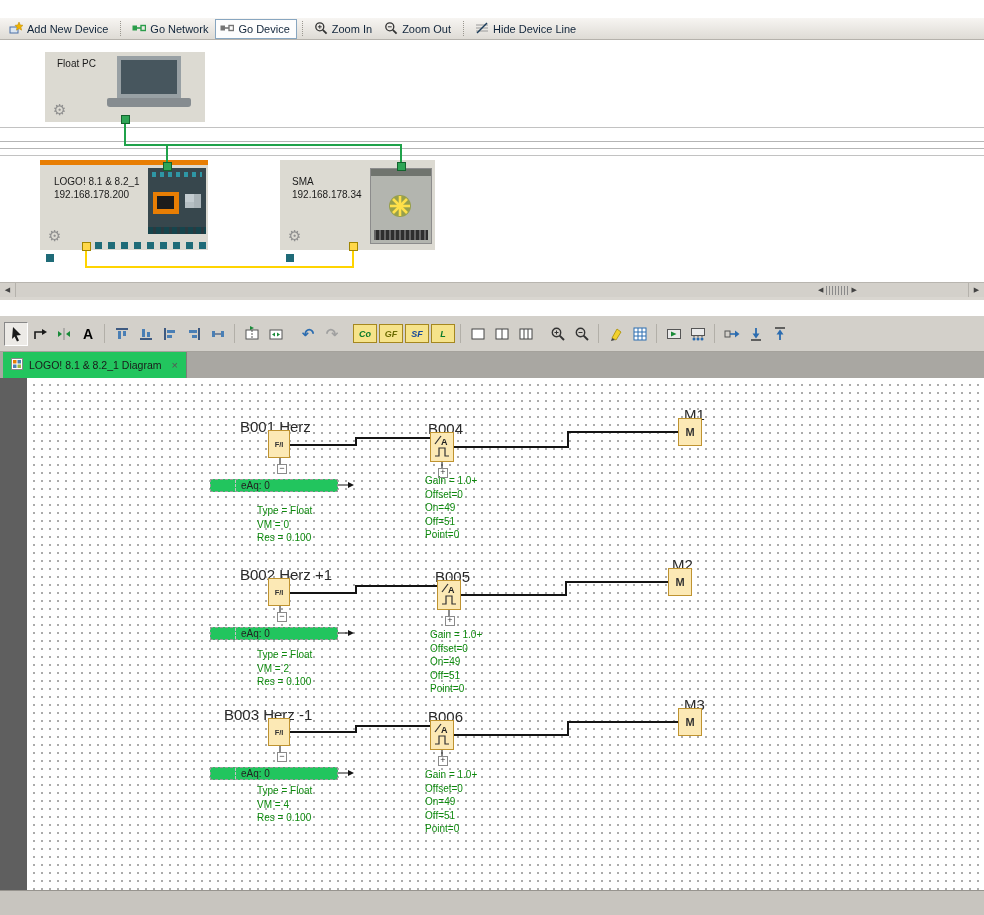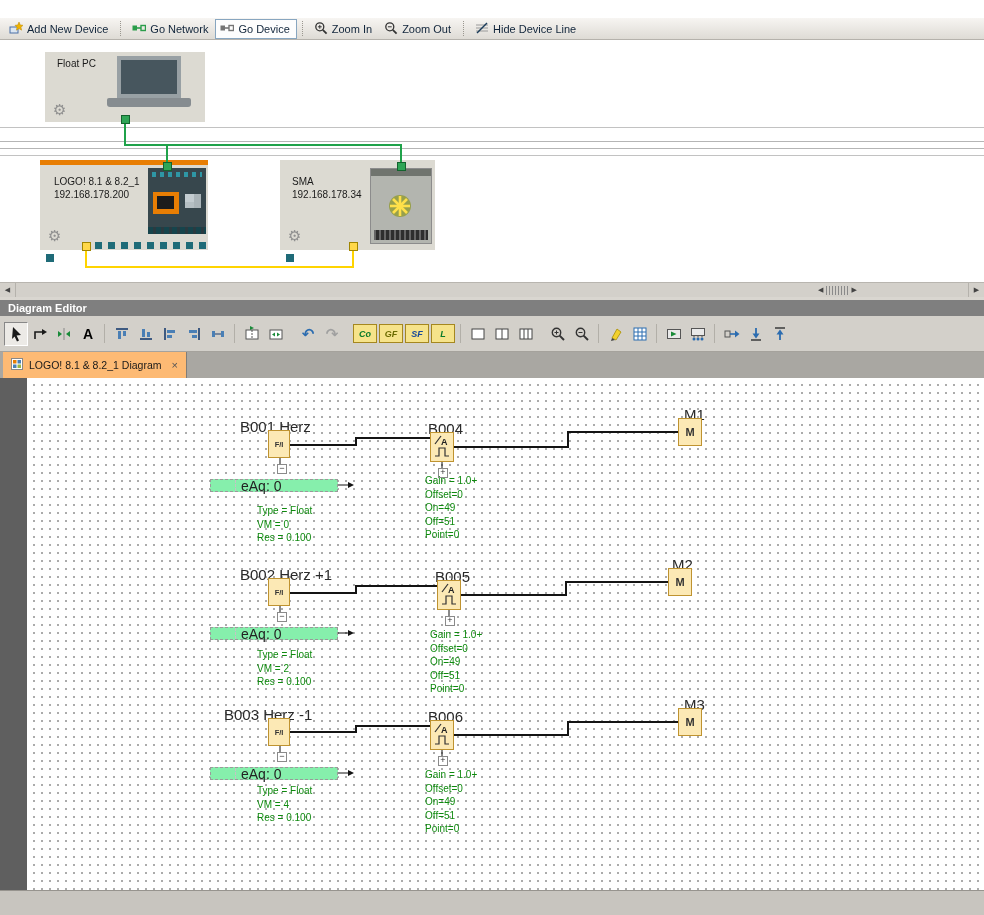--- a/index.html
+++ b/index.html
@@ -62,39 +62,39 @@
   .ticon{width:22px;height:22px;display:flex;align-items:center;justify-content:center;border:1px solid transparent;}
   .ticon.pressed{background:#eceae6;border-color:#888 #fff #fff #888;border-style:solid;border-width:1px;}
   .tgap{width:8px;}
   .tsep{width:1px;height:19px;border-left:1px solid #b2afa8;margin:0 4px;}
   .glyph{font-size:14px;line-height:1;}
   .undo-g{color:#2b6cb0;font-weight:bold;font-size:15px;}
   .redo-g{color:#a0a0a0;font-weight:bold;font-size:15px;}
   .fbtn{min-width:18px;height:17px;padding:0 2px;margin:0 1px;background:#f6e38a;border:1px solid #a5871f;
     font-size:9px;font-weight:bold;display:flex;align-items:center;justify-content:center;font-style:italic;}
   .de-tabs{position:absolute;left:0;top:352px;width:100%;height:26px;background:#a9a7a2;display:flex;}
-  .tab{margin-left:3px;height:26px;background:#fdba74;border-right:1px solid #7f7d79;
+  .tab{margin-left:3px;height:26px;background:#22c55e;border-right:1px solid #7f7d79;
     display:flex;align-items:center;gap:6px;padding:0 8px;font-size:10.5px;color:#1a1a1a;white-space:nowrap;}
   .tab-close{font-size:11px;color:#555;margin-left:4px;}
 
   .de-canvas{position:absolute;left:0;top:378px;width:100%;height:512px;overflow:hidden;background:#fff;}
   .rail{position:absolute;left:0;top:0;width:27px;height:100%;background:#5f5f5f;}
   .grid{position:absolute;left:27px;top:0;right:0;height:100%;background-color:#fff;
     background-image:radial-gradient(circle,#ababab 0.9px,rgba(0,0,0,0) 1px);
     background-size:8px 8px;background-position:3px 3px;}
   .blbl{position:absolute;font-size:15px;color:#2a2a2a;white-space:nowrap;}
   .blk{position:absolute;width:22px;height:28px;background:#fce9b5;border:1px solid #bf9330;box-sizing:border-box;
     display:flex;align-items:center;justify-content:center;font-weight:bold;color:#333;}
   .blk.fi{font-size:7.5px;}
   .blk.fn{width:24px;height:30px;}
   .blk.m{width:24px;height:28px;font-size:11px;}
   .mini{position:absolute;width:10px;height:10px;background:#fff;border:1px solid #8a8a8a;box-sizing:border-box;
     font-size:9px;line-height:7px;text-align:center;color:#333;}
-  .ref{position:absolute;width:128px;height:13px;background:#86efac;border:1px dashed #9a9a9a;box-sizing:border-box;
-    display:flex;align-items:center;font-size:14px;color:#222;}
+  .ref{position:absolute;width:128px;height:13px;background:#22c55e;border:1px dashed #9a9a9a;box-sizing:border-box;
+    display:flex;align-items:center;font-size:10px;color:#222;}
   .ref .cell{width:24px;align-self:stretch;border-right:1px dashed #c4c4c4;}
   .ref .val{padding-left:5px;white-space:nowrap;}
   .pgroup{position:absolute;font-size:10px;line-height:13.5px;color:#0f8a0f;white-space:nowrap;}
   .bottom-strip{position:absolute;left:0;top:890px;width:100%;height:25px;background:#c8c5bf;border-top:1px solid #97948e;box-sizing:border-box;}
 </style>
 </head>
 <body>
 
 <div class="screen">
 
@@ -231,23 +231,20 @@
     <div class="hs-btn" style="left:0;border-right:1px solid #b5b2ac">◀</div>
     <div class="hs-split">
       <span class="hs-mini">◀</span>
       <span class="hs-grip"></span>
       <span class="hs-mini">▶</span>
     </div>
     <div class="hs-btn" style="right:0;border-left:1px solid #b5b2ac">▶</div>
   </div>
 
   <div class="de-gap"></div>
-  <div class="de-title">
-    <span>Diagram Editor</span>
-  </div>
 
   <div class="de-toolbar">
     <div class="ticon pressed">
         <svg width="16" height="16">
           <polygon points="5,1 13,9 8.6,9.4 11,14.6 9,15.5 6.6,10.4 4,13" fill="#1a1a1a"></polygon>
         </svg>
       </div>
     <div class="ticon">
         <svg width="16" height="16">
           <path d="M3 13 V6 H10" fill="none" stroke="#1a1a1a" stroke-width="1.6"></path>

